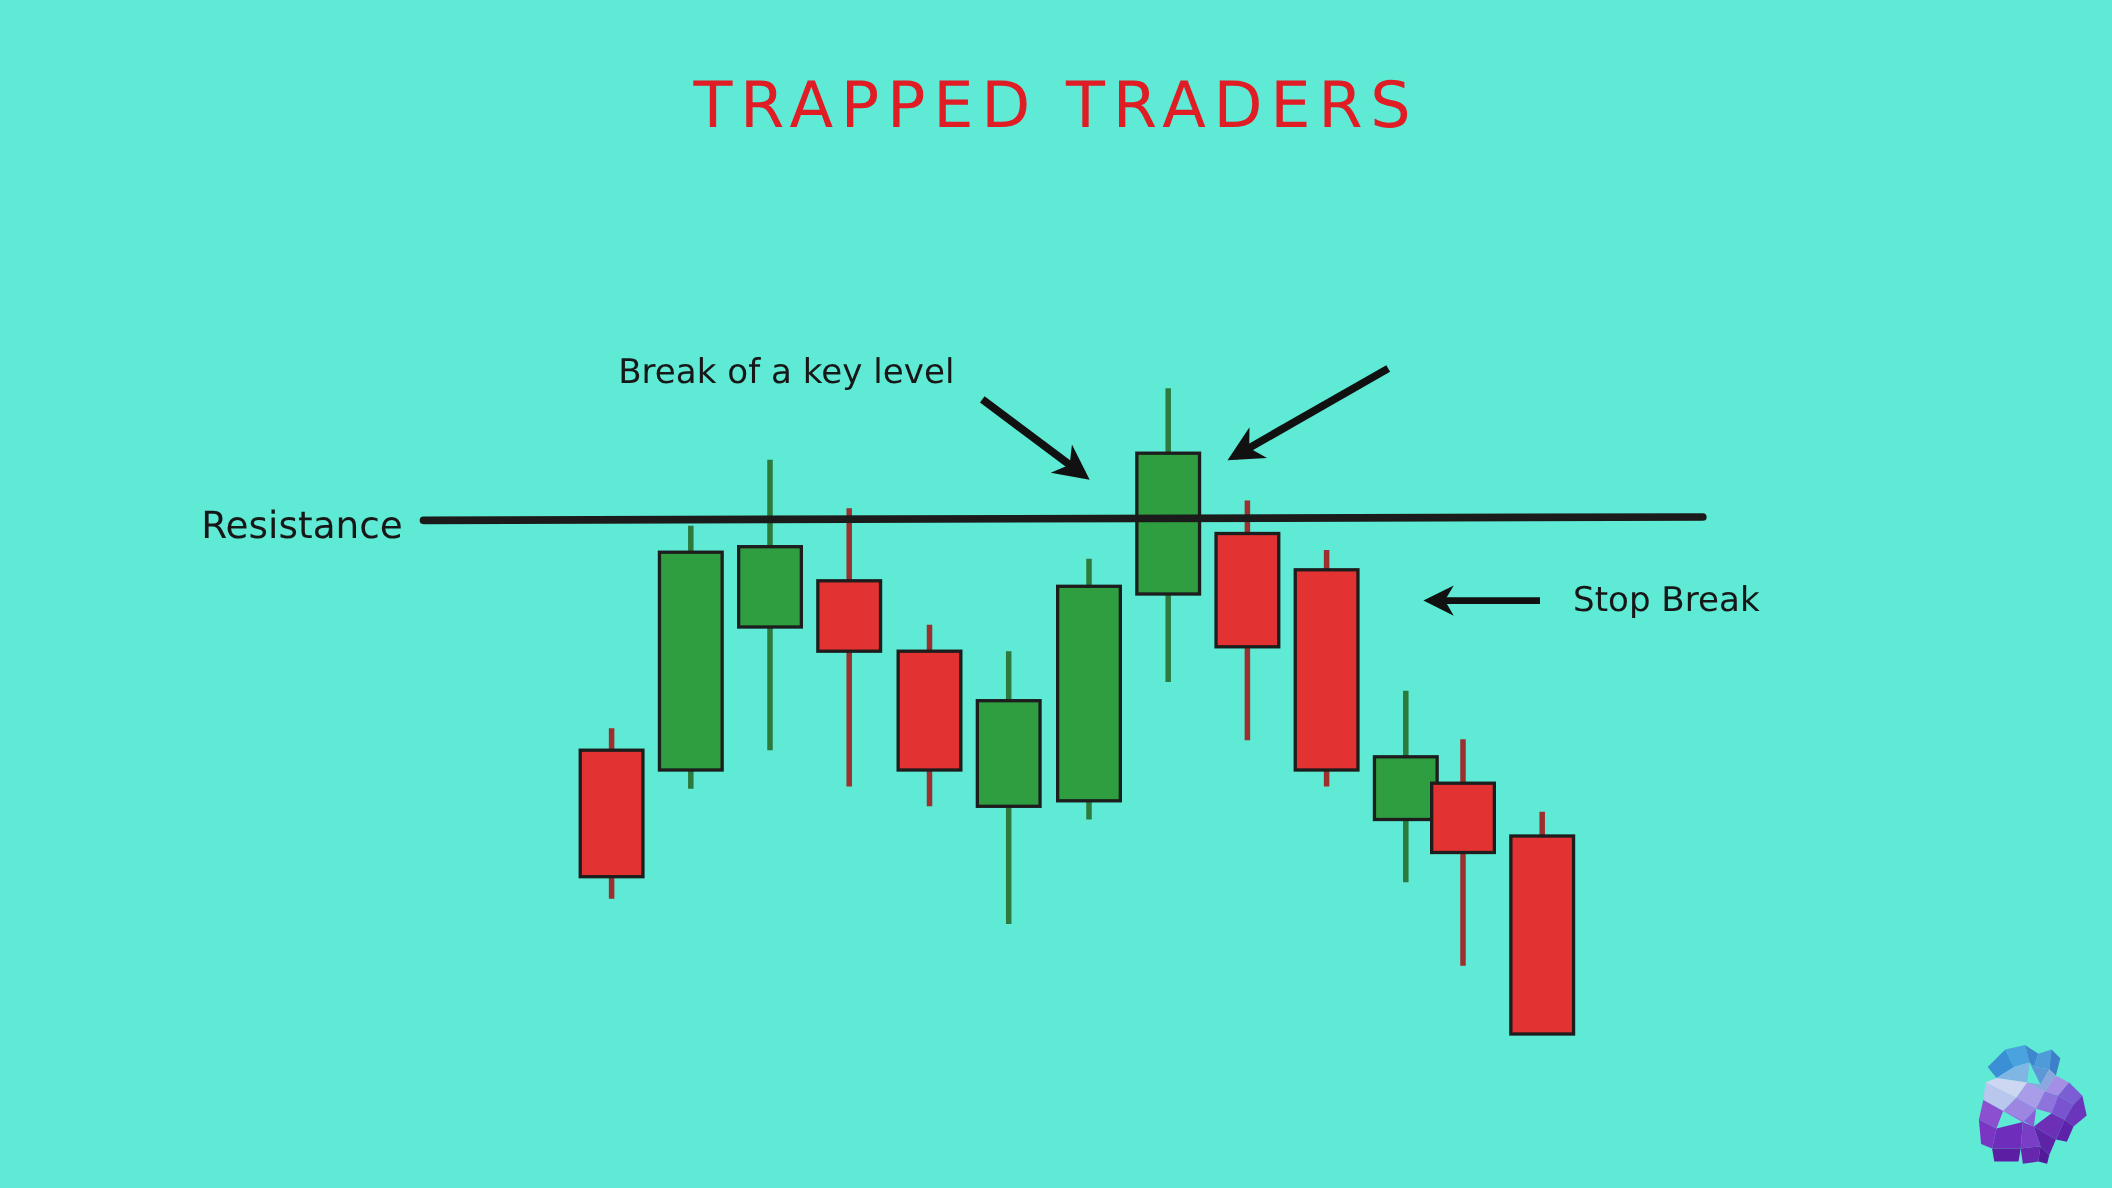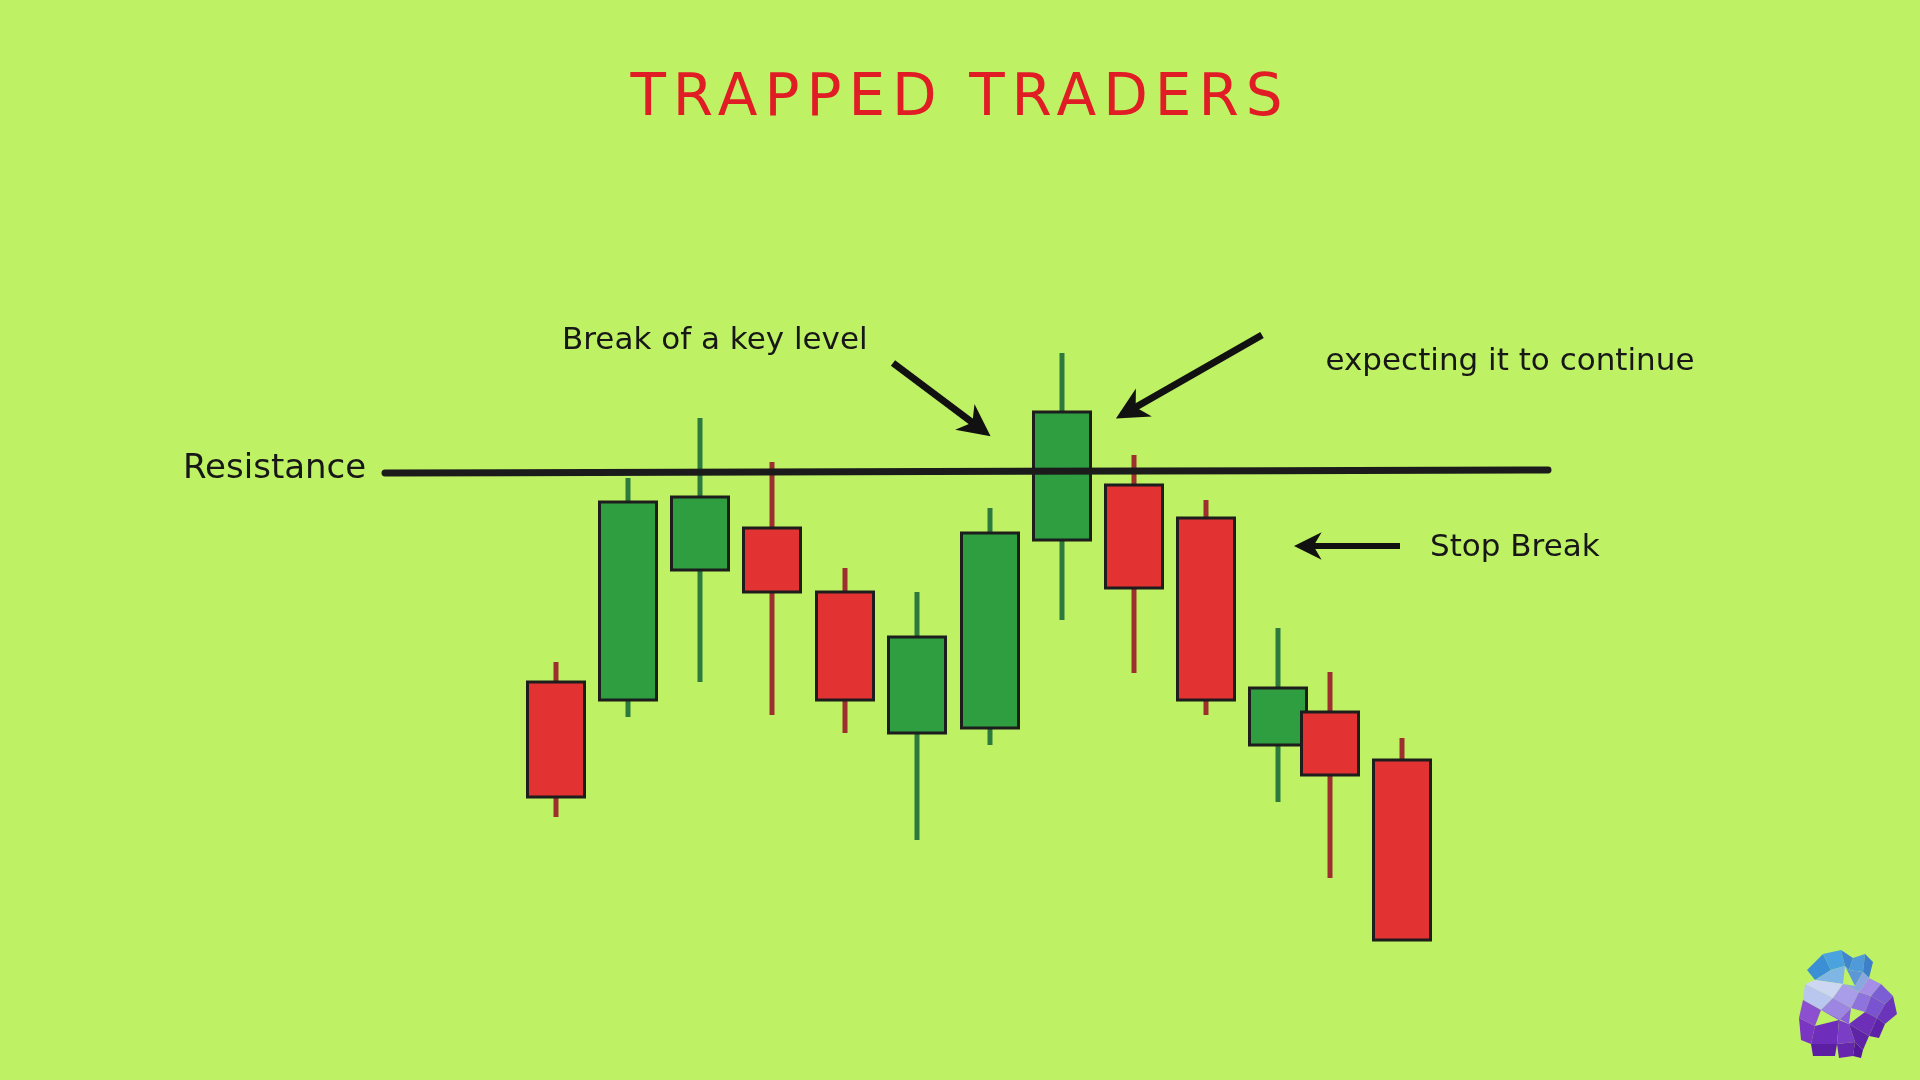--- a/index.html
+++ b/index.html
@@ -12,21 +12,21 @@
     width: 1920px;
     height: 1080px;
     overflow: hidden;
     font-family: "DejaVu Sans", sans-serif;
     position: relative;
   }
   #stage {
     position: relative;
     width: 1920px;
     height: 1080px;
-    background: #bef264;
+    background: #5eead4;
   }
   svg.layer {
     position: absolute;
     left: 0;
     top: 0;
     width: 1920px;
     height: 1080px;
     overflow: visible;
   }
   .hand-text {
@@ -42,21 +42,21 @@
     width: 1920px;
     text-align: center;
     color: #e01c24;
     font-size: 58px;
     letter-spacing: 7px;
     font-weight: 500;
     font-family: "DejaVu Sans", sans-serif;
   }
   #resistance-label {
     left: 183px;
-    top: 446px;
+    top: 458px;
     font-size: 34px;
   }
   #break-annotation {
     left: 562px;
     top: 320px;
     font-size: 31px;
   }
   #entry-annotation {
     left: 1315px;
     top: 265px;
@@ -152,21 +152,20 @@
         <line x1="1262" y1="335" x2="1122" y2="415" stroke="#111111" stroke-width="7" stroke-linecap="butt" marker-end="url(#arrowhead)"></line>
         <line x1="1400" y1="546" x2="1300" y2="546" stroke="#111111" stroke-width="6" stroke-linecap="butt" marker-end="url(#arrowhead)"></line>
       </g>
   </svg>
 
   <div class="hand-text" id="resistance-label">Resistance</div>
 
   <div class="hand-text" id="break-annotation">Break of a key level</div>
 
   <div class="hand-text" id="entry-annotation">
-    <div>expecting it to continue</div>
   </div>
 
   <div class="hand-text" id="stophunt-label">Stop Break</div>
 
   <svg id="bull-logo" viewBox="0 0 110 120" preserveAspectRatio="xMidYMid meet">
     <g>
       <polygon points="14,30 30,14 38,30 22,40" fill="#3b8fd4"></polygon>
       <polygon points="30,14 48,10 52,26 38,30" fill="#4aa3df"></polygon>
       <polygon points="48,10 60,18 56,30 52,26" fill="#3f86cf"></polygon>
       <polygon points="56,30 60,18 72,14 70,32" fill="#4f9ad9"></polygon>

